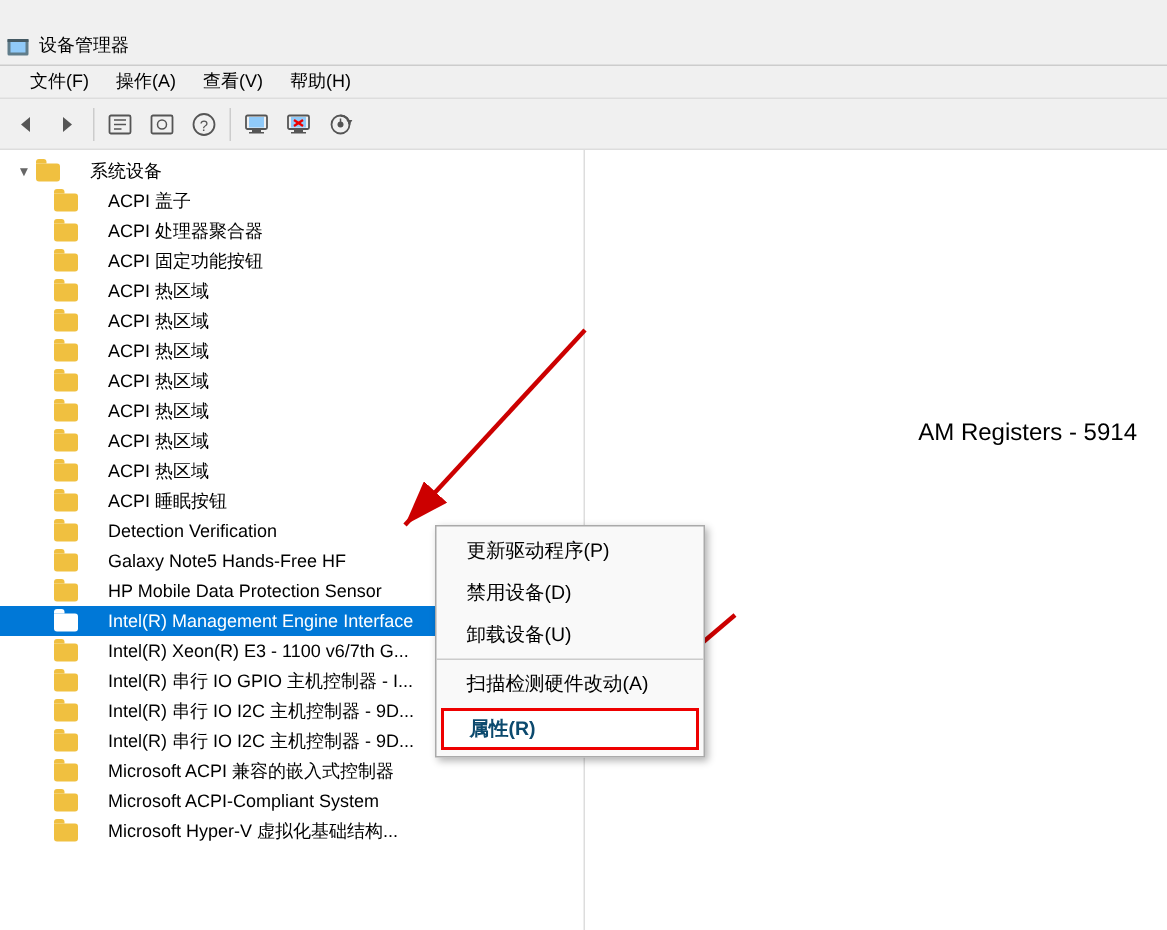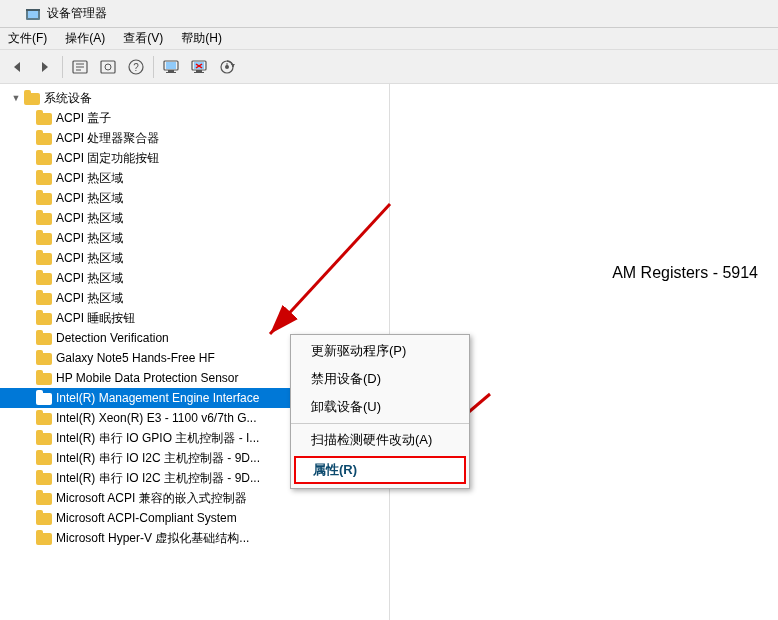--- a/index.html
+++ b/index.html
@@ -9,37 +9,37 @@
       font-family: 'Microsoft YaHei', SimHei, sans-serif;
       font-size: 12px;
       background: #f0f0f0;
       overflow: hidden;
     }
 
     
     .title-bar {
       background: #f0f0f0;
       border-bottom: 1px solid #ccc;
-      padding: 4px 25px;
+      padding: 4px 4px;
       display: flex;
-      align-items: center;
+      align-items: flex-end;
       gap: 6px;
-      height: 28px;
+      height: 44px;
     }
     .title-bar-icon {
       width: 16px; height: 16px;
       display: flex; align-items: center; justify-content: center;
     }
     .title-bar-text { font-size: 12px; color: #000; }
 
     
     .menu-bar {
       background: #f0f0f0;
       border-bottom: 1px solid #ddd;
-      padding: 2px 0;
+      padding: 2px 12px;
       display: flex;
       gap: 2px;
       height: 22px;
       align-items: center;
     }
     .menu-item {
       padding: 2px 8px;
       font-size: 12px;
       cursor: pointer;
       color: #000;
@@ -110,21 +110,21 @@
       font-size: 9px;
       color: #666;
       flex-shrink: 0;
     }
     .item-icon {
       width: 16px; height: 16px;
       margin-right: 4px;
       flex-shrink: 0;
       display: inline-flex; align-items: center; justify-content: center;
     }
-    .item-label { font-size: 12px; }
+    .item-label { font-size: 12px; margin-left: 16px; }
 
     
     .folder-icon {
       position: relative;
       width: 16px; height: 12px;
       background: #f0c040;
       border-radius: 0 2px 2px 2px;
       top: 1px;
     }
     .folder-icon::before {

